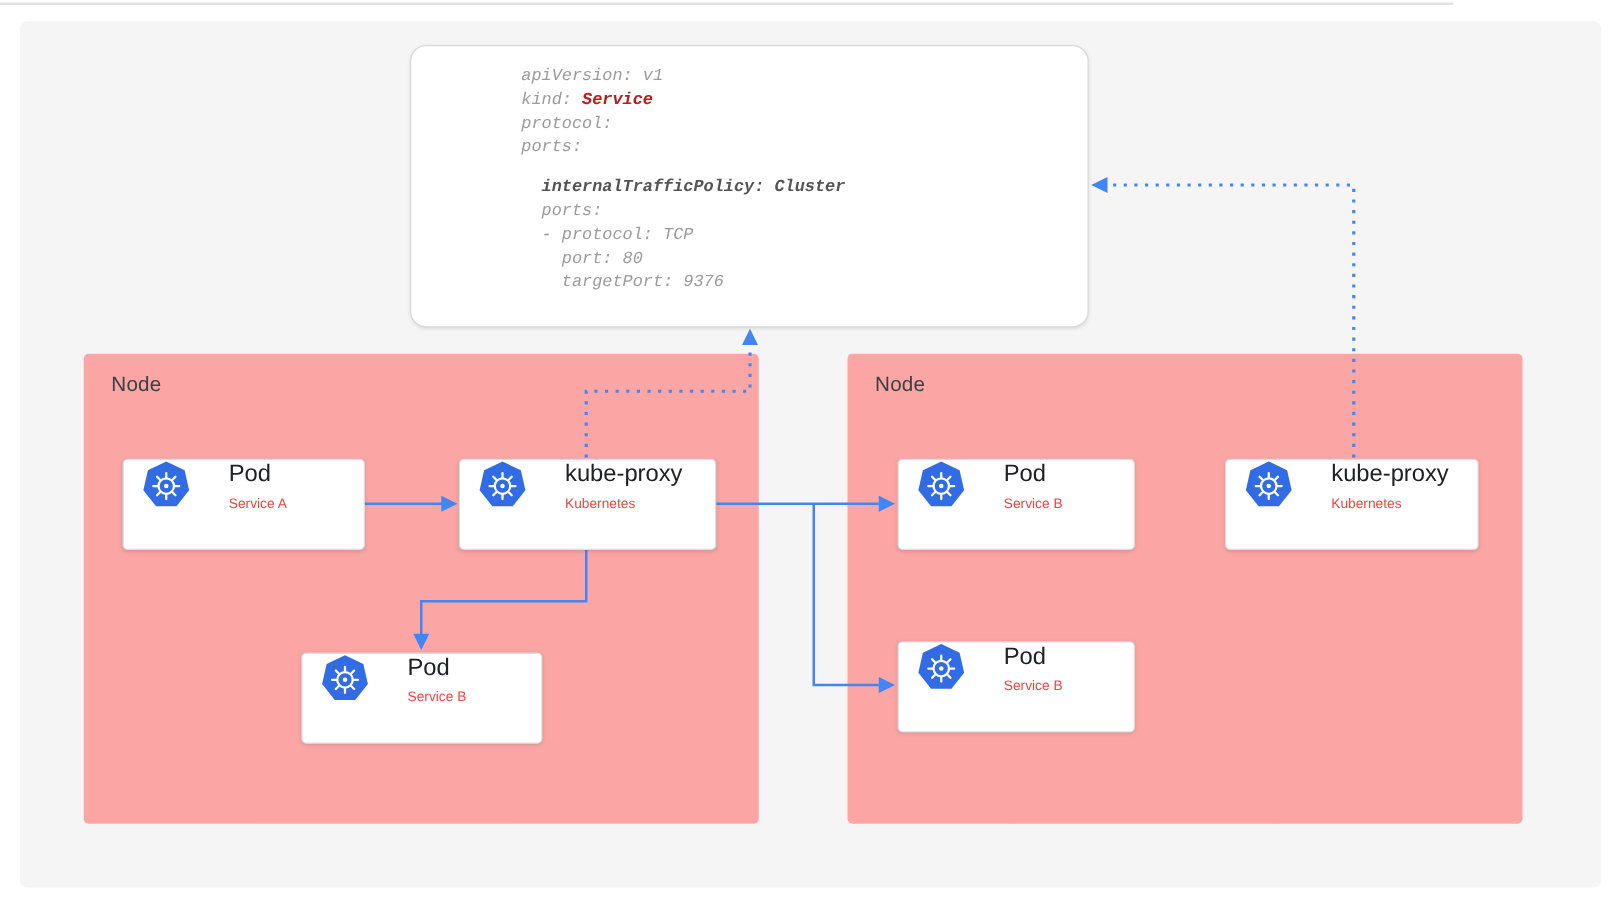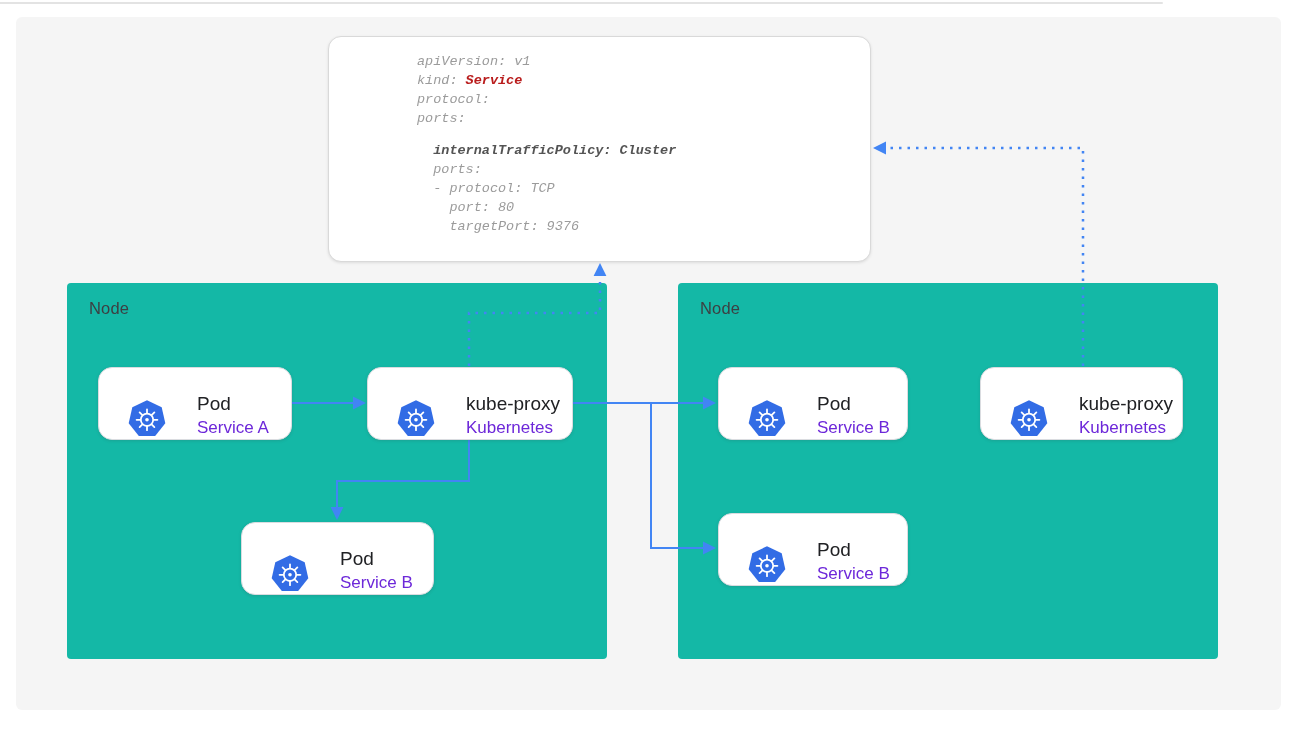--- a/index.html
+++ b/index.html
@@ -14,34 +14,34 @@
 
   .yaml-card { position: absolute; left: 328px; top: 36px; width: 543px; height: 226px;
                background: #ffffff; border: 1px solid #d9d9d9; border-radius: 13px;
                box-shadow: 0 1px 3px rgba(0,0,0,0.10); padding: 15px 0 0 88px; }
   .code-line { font-family: "Liberation Mono", monospace; font-style: italic;
                font-size: 13.5px; line-height: 19px; color: #9b9b9b; white-space: pre; }
   .code-line.bold { font-weight: 700; color: #545454; margin-top: 13px; }
   .code-line .bold { font-weight: 700; color: #b91c1c; }
 
   .node-box { position: absolute; width: 540px; height: 376px;
-              background: #14b8a6; border-radius: 4px; }
+              background: #fca5a5; border-radius: 4px; }
   .node-box.left  { left: 67px;  top: 283px; }
   .node-box.right { left: 678px; top: 283px; }
   .node-label { position: absolute; left: 22px; top: 16px; font-size: 16.5px;
                 color: #3c4043; letter-spacing: 0.2px; }
 
   .k-card { position: absolute; height: 73px; background: #ffffff;
-            border: 1px solid #dadce0; border-radius: 14px;
+            border: 1px solid #dadce0; border-radius: 4px;
             box-shadow: 0 1px 3px rgba(60,64,67,0.18);
-            display: flex; align-items: flex-end; padding-left: 28px; }
+            display: flex; align-items: flex-start; padding-left: 14px; }
   .k-card .icon-wrap { width: 40px; height: 40px; flex: 0 0 40px; }
   .k-card .txt { margin-left: 30px; display: flex; flex-direction: column; }
   .k-card .title { font-size: 19px; color: #202124; line-height: 24px; }
-  .k-card .subtitle { font-size: 17px; color: #6d28d9; line-height: 23px; }
+  .k-card .subtitle { font-size: 11px; color: #ef4444; line-height: 23px; }
 
   .card-pod-a   { left: 98px;  top: 367px; width: 194px; }
   .card-kp-l    { left: 367px; top: 367px; width: 206px; }
   .card-pod-bl  { left: 241px; top: 522px; width: 193px; }
   .card-pod-brt { left: 718px; top: 367px; width: 190px; }
   .card-pod-brb { left: 718px; top: 513px; width: 190px; }
   .card-kp-r    { left: 980px; top: 367px; width: 203px; }
 
   .connectors { position: absolute; left: 0; top: 0; width: 1296px; height: 729px;
                 pointer-events: none; }

